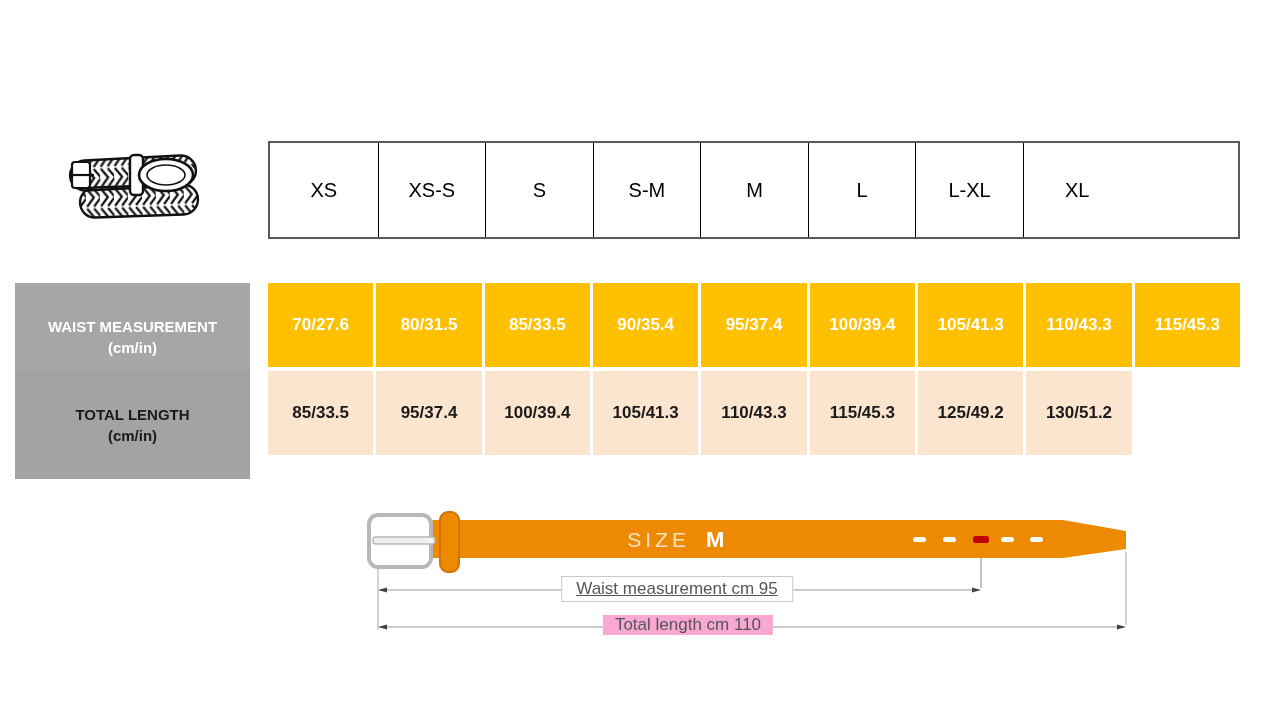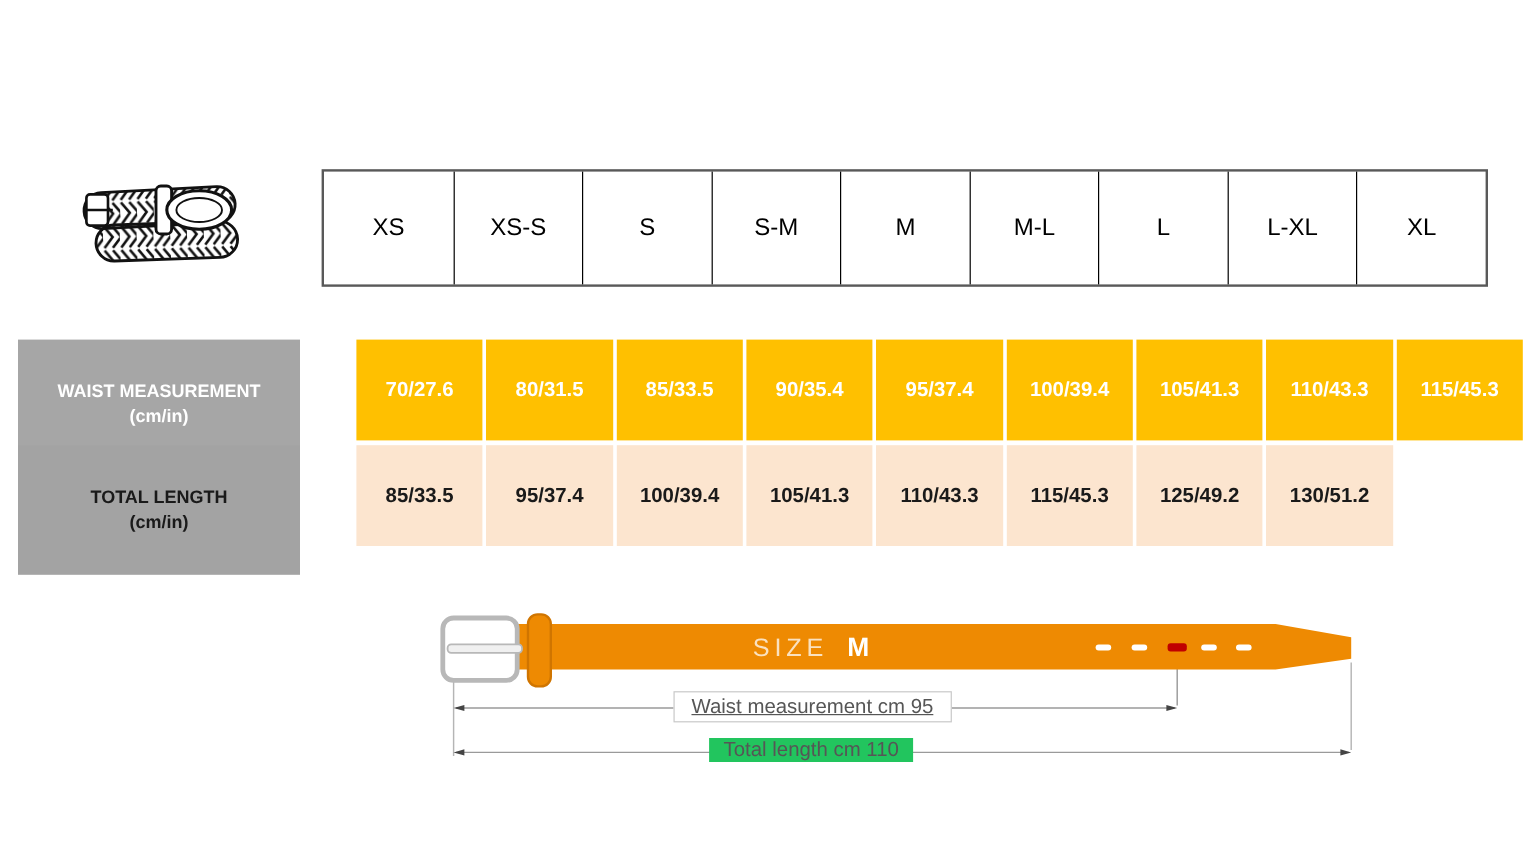--- a/index.html
+++ b/index.html
@@ -26,21 +26,21 @@
     left:15px;width:235px;height:108px;
     display:flex;flex-direction:column;align-items:center;justify-content:center;
     font-weight:bold;font-size:15px;line-height:1.4;text-align:center;
   }
   .waist-label{top:283px;background:#A6A6A6;color:#fff;}
   .length-label{top:371px;background:#a3a3a3;color:#1a1a1a;}
 
   
   .vals{
     left:268px;width:972px;height:84px;
-    display:grid;grid-template-columns:repeat(9,1fr);gap:3px;margin-left:29px;
+    display:grid;grid-template-columns:repeat(9,1fr);gap:3px;
   }
   .vals .cell{
     display:flex;align-items:center;justify-content:center;
     font-weight:bold;font-size:17px;
   }
   .waist-row{top:283px;}
   .waist-row .cell{background:#FFC000;color:#fff;}
   .length-row{top:371px;}
   .length-row .cell{background:#FCE5CF;color:#1a1a1a;}
 
@@ -49,22 +49,22 @@
 
   
   .belt-diagram{left:360px;top:500px;width:780px;height:148px;}
   .belt-diagram svg{position:absolute;left:0;top:0;}
   .caption-box{
     position:absolute;top:76px;left:317px;transform:translateX(-50%);
     background:#fff;border:1px solid #c9c9c9;color:#565656;
     font-size:17px;padding:2px 14px;white-space:nowrap;z-index:2;text-decoration:underline;
   }
   .caption-plain{
-    position:absolute;top:115px;left:316px;transform:translateX(-50%);
-    background:#22c55e;color:#565656;font-size:17px;padding:0 12px;
+    position:absolute;top:115px;left:328px;transform:translateX(-50%);
+    background:#f9a8d4;color:#565656;font-size:17px;padding:0 12px;
     white-space:nowrap;z-index:2;
   }
 </style>
 </head>
 <body>
 
 <div class="abs belt-icon">
   <svg width="150" height="92" viewBox="0 0 150 92" xmlns="http://www.w3.org/2000/svg">
     <defs>
       <pattern id="braid" width="14" height="20" patternUnits="userSpaceOnUse">
@@ -83,21 +83,20 @@
     </g>
   </svg>
 </div>
 
 <div class="abs header-table">
   <div class="hcell">XS</div>
   <div class="hcell">XS-S</div>
   <div class="hcell">S</div>
   <div class="hcell">S-M</div>
   <div class="hcell">M</div>
-  <div class="hcell">M-L</div>
   <div class="hcell">L</div>
   <div class="hcell">L-XL</div>
   <div class="hcell">XL</div>
 </div>
 
 <div class="abs row-label waist-label">
   <span>WAIST MEASUREMENT</span>
   <span>(cm/in)</span>
 </div>
 

